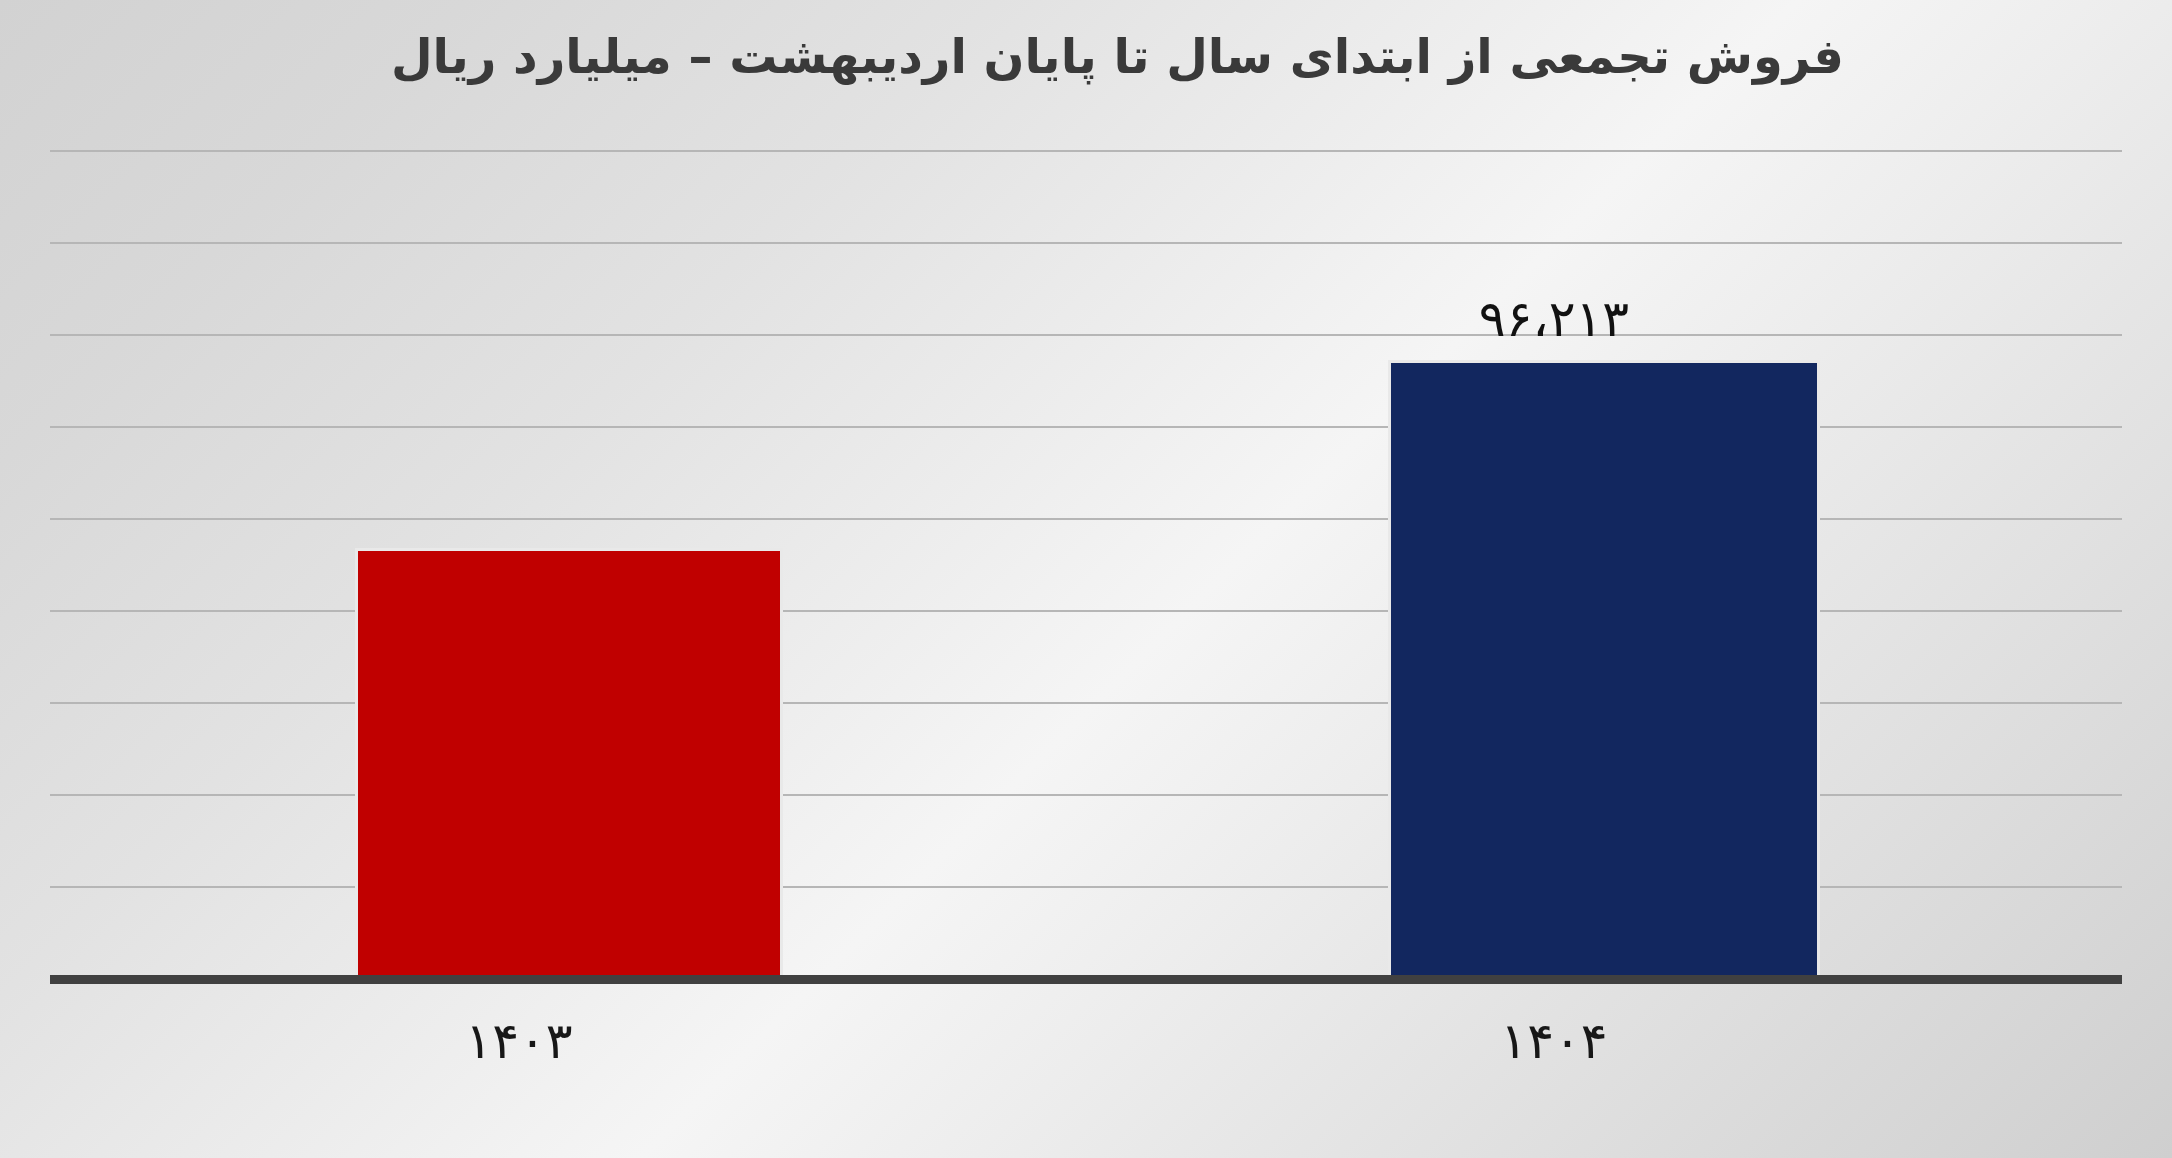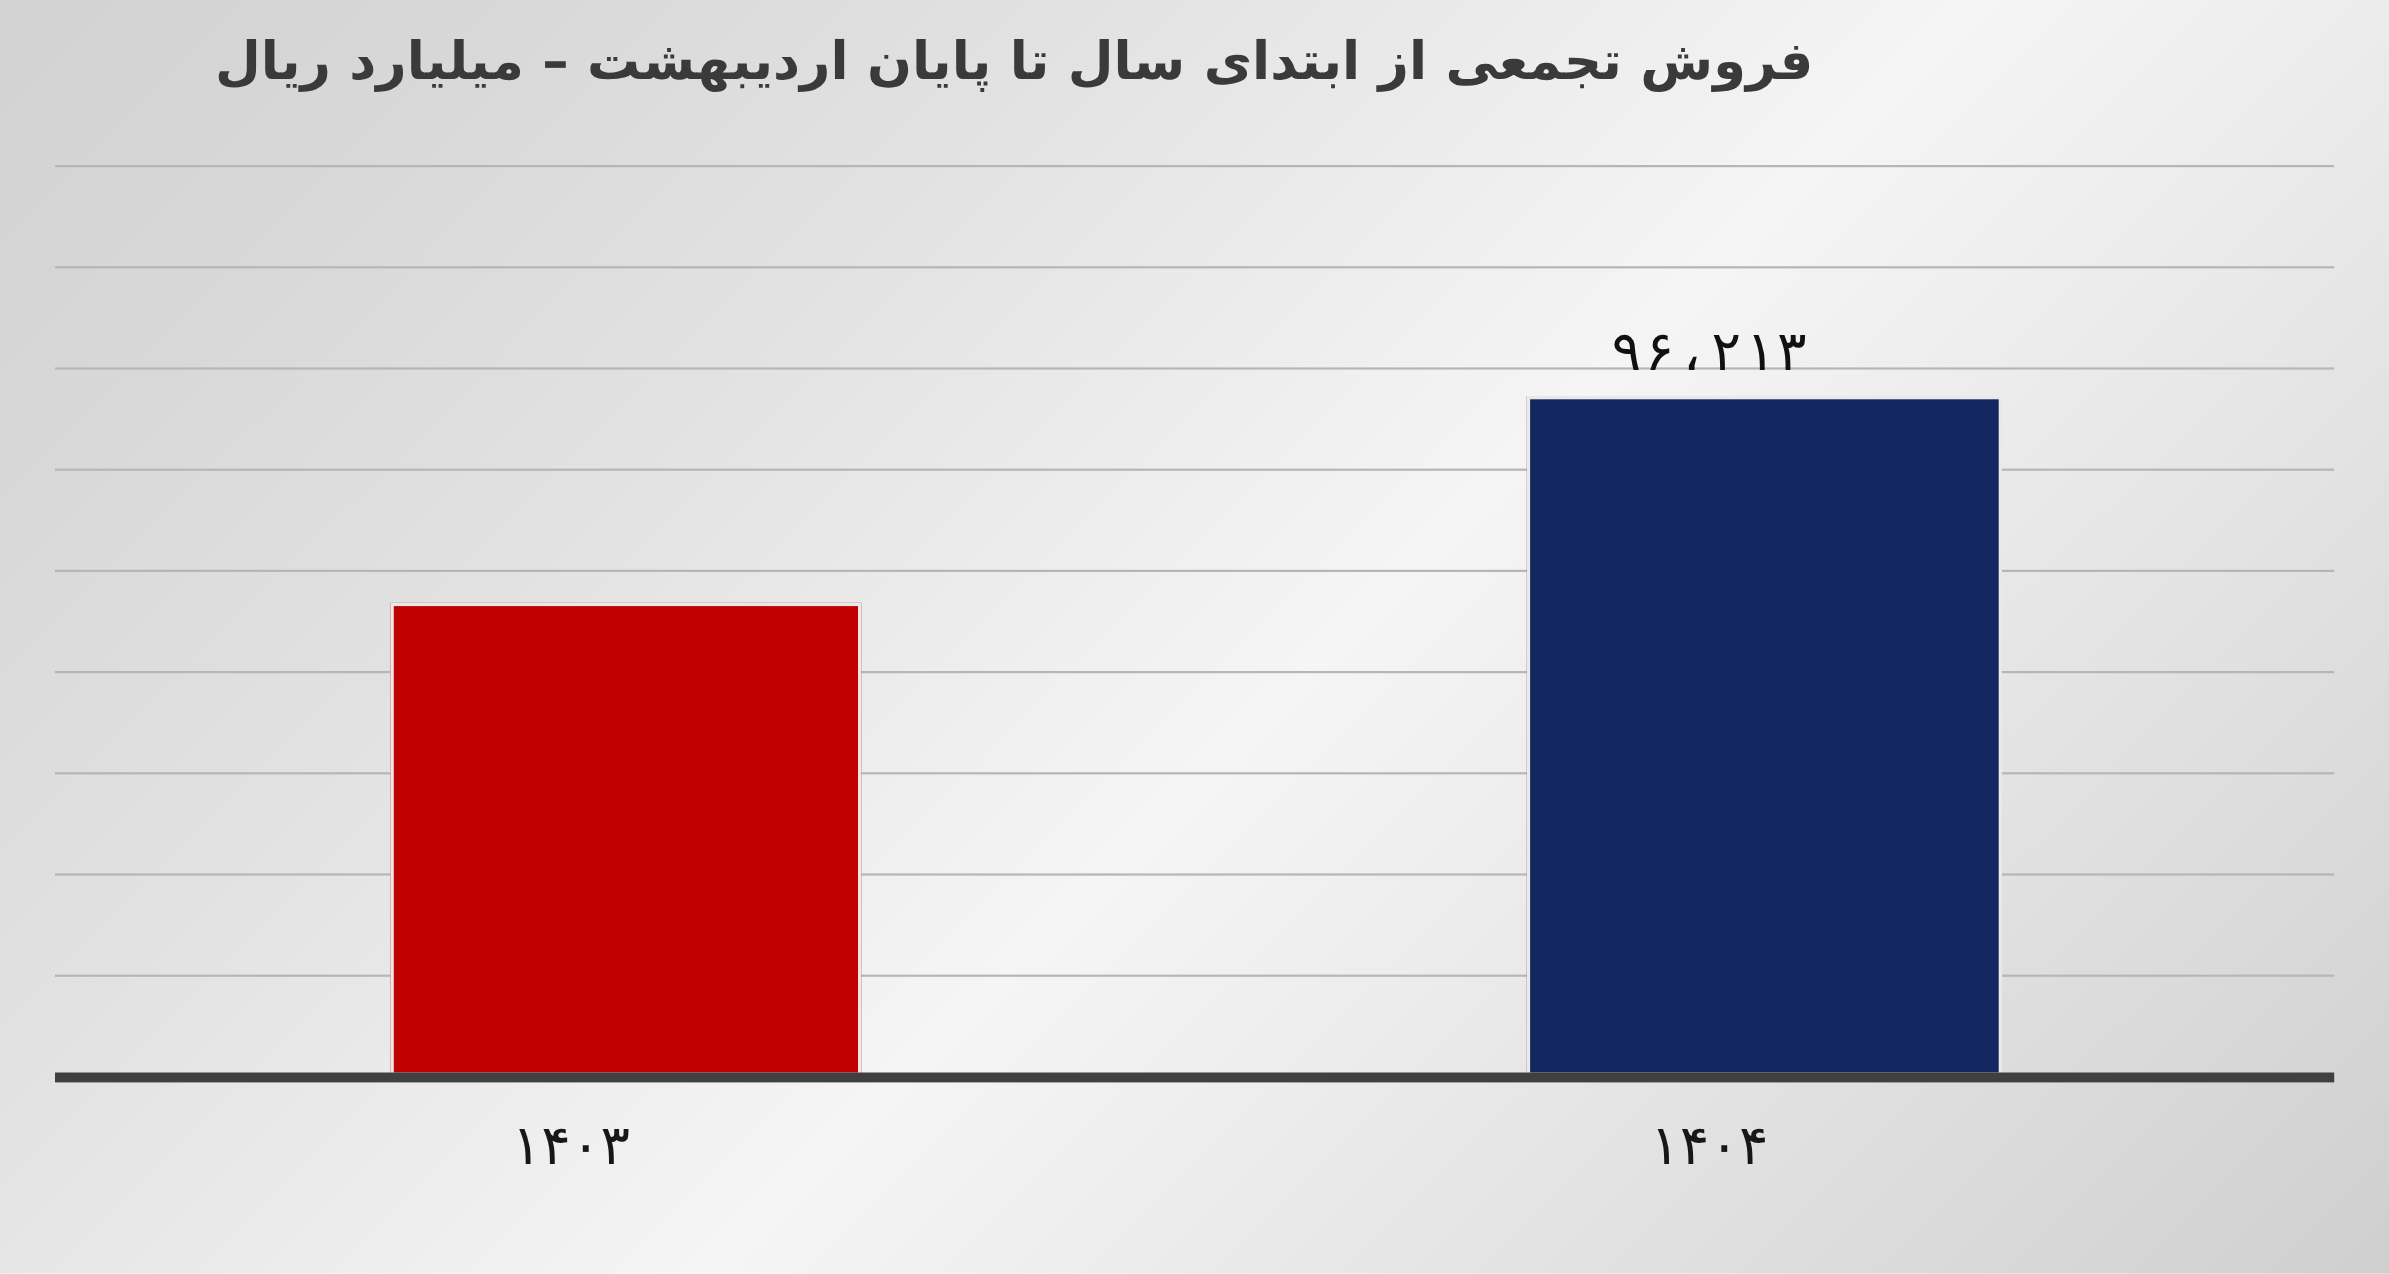--- a/index.html
+++ b/index.html
@@ -32,21 +32,21 @@
         #cfcfcf 100%);
     overflow: hidden;
   }
 
   
   #chart-title {
     position: absolute;
     top: 26px;
     left: 0;
     width: 1844px;
-    text-align: center;
+    text-align: right;
     direction: rtl;
     unicode-bidi: isolate;
     font-family: "DejaVu Sans", "Liberation Sans", sans-serif;
     font-size: 48px;
     font-weight: bold;
     color: #3a3a3a;
     letter-spacing: 0px;
     line-height: 1.25;
     white-space: nowrap;
   }
@@ -90,21 +90,21 @@
   #bar-1404 {
     background: #12275f;
   }
 
   
   .data-label {
     position: absolute;
     text-align: center;
     direction: rtl;
     unicode-bidi: isolate;
-    font-family: Liberation Mono, monospace;
+    font-family: Liberation Serif, serif;
     font-size: 50px;
     font-weight: normal;
     color: #111111;
     white-space: nowrap;
   }
 
   
   .cat-label {
     position: absolute;
     top: 1012px;

